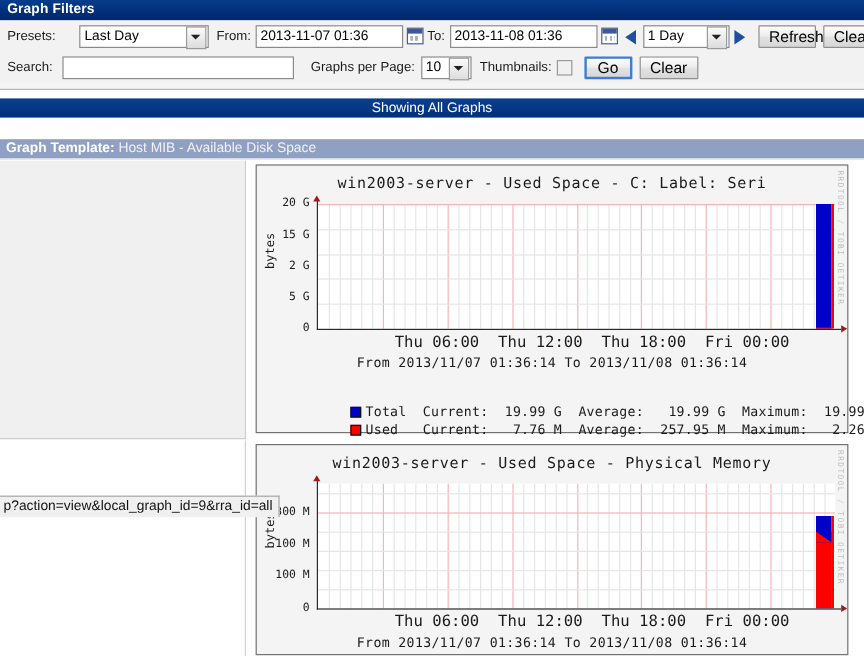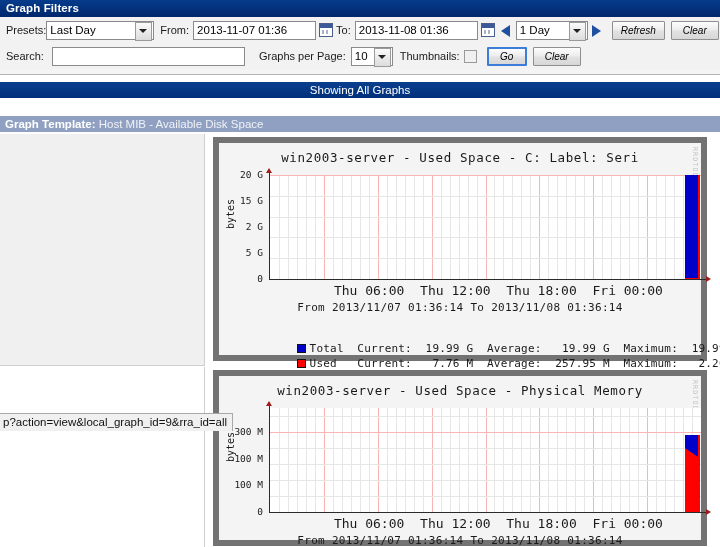--- a/index.html
+++ b/index.html
@@ -123,25 +123,24 @@
   .arrow-left::after { left: 0; border-right: 9px solid #1f4fa0; }
   .arrow-right::after { left: 1px; border-left: 9px solid #1f4fa0; }
   .btn {
     height: 19px;
     min-width: 48px;
     padding: 0 8px;
     margin-left: 6px;
     border: 1px solid #8f8f8f;
     background: linear-gradient(to bottom, #fdfdfd 0%, #ececec 48%, #e2e2e2 52%, #d7d7d7 100%);
     font-family: "Liberation Sans", sans-serif;
-    font-size: 10px;
+    font-size: 13px;
     color: #000;
     border-radius: 1px;
     cursor: pointer;
-    font-style: italic;
   }
   .btn.go {
     border: 2px solid #3b7dd8;
     min-width: 40px;
     padding: 0 6px;
   }
   .searchbox {
     width: 193px; height: 19px;
     margin-left: 8px;
   }
@@ -194,21 +193,21 @@
   }
   .leftpane2 {
     position: absolute; left: 0; top: 233px; width: 205px; height: 180px;
     background: #ffffff;
     border-right: 1px solid #cfcfcf;
   }
 
   .graph-card {
     position: absolute;
     background: #f4f4f4;
-    border: 6px solid #737373;
+    border: 1px solid #737373;
   }
   #card1 { left: 213px; top: 3px; width: 494px; height: 224px; }
   #card2 { left: 213px; top: 236px; width: 494px; height: 176px; }
 
   .rrd {
     font-family: "DejaVu Sans Mono", "Liberation Mono", monospace;
   }
   .gtitle {
     position: absolute; left: 0; right: 0; top: 7px;
     text-align: center;
@@ -320,21 +319,21 @@
 
 <div id="app">
 
   <div class="filters-panel">
     <div class="panel-title">Graph Filters</div>
 
     <div class="filter-rows">
 
       <div class="frow">
         <span class="flabel">Presets:</span>
-        <span class="selwrap" style="margin-left:0;">
+        <span class="selwrap" style="margin-left:20px;">
           <select class="sel" style="width:108px">
             <option>Last Day</option>
           </select>
         </span>
 
         <span class="flabel" style="margin-left:6px;">From:</span>
         <input class="txt" style="width: 123px; margin-left: 4px;" type="text" value="2013-11-07 01:36">
 
         <span class="calico"></span>
 

